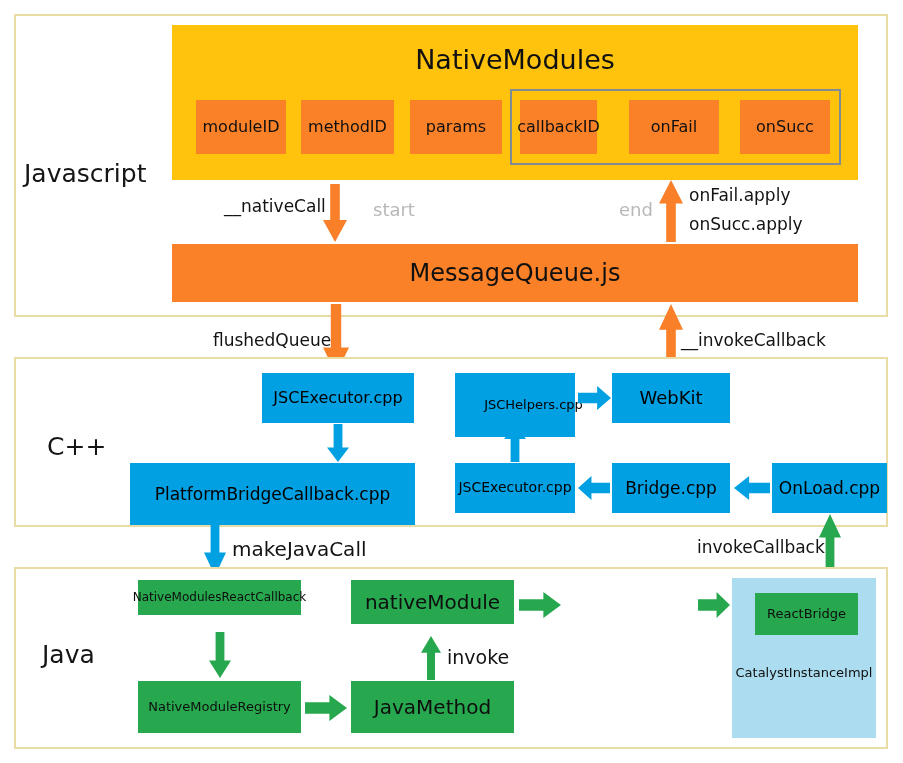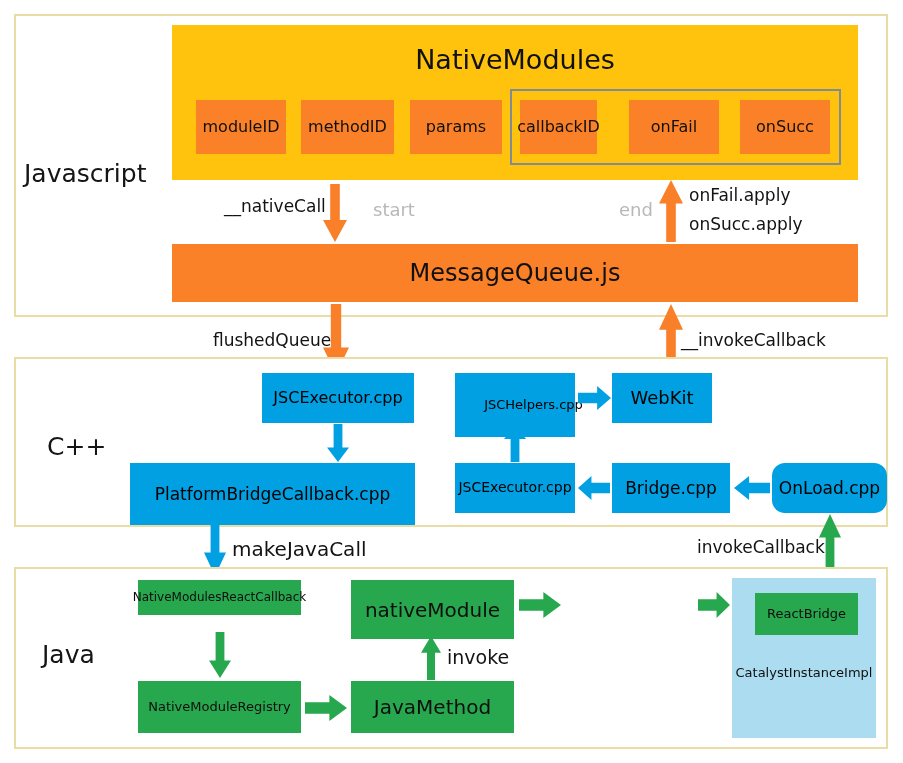--- a/index.html
+++ b/index.html
@@ -98,33 +98,33 @@
   }
 
   
   .cpp-box {
     background: #00a0e3;
     color: #000000;
   }
   #box-jscexecutor-top { left: 262px; top: 373px; width: 152px; height: 50px; font-size: 16px; }
   #box-platformbridge  { left: 130px; top: 463px; width: 285px; height: 62px; font-size: 17px; }
   #box-jschelpers      { left: 455px; top: 373px; width: 120px; height: 64px; font-size: 13px; padding-left: 37px; }
-  #box-webkit          { left: 612px; top: 373px; width: 100px; height: 50px; font-size: 18px; }
+  #box-webkit          { left: 612px; top: 373px; width: 118px; height: 50px; font-size: 18px; }
   #box-jscexecutor-bot { left: 455px; top: 463px; width: 120px; height: 50px; font-size: 14px; }
   #box-bridge          { left: 612px; top: 463px; width: 118px; height: 50px; font-size: 17px; }
-  #box-onload          { left: 772px; top: 463px; width: 115px; height: 50px; font-size: 17px; border-radius: 13px; }
+  #box-onload          { left: 772px; top: 463px; width: 115px; height: 50px; font-size: 17px; }
 
   
   .java-box {
     background: #27a84e;
     color: #0e0e0e;
   }
   #box-nmreactcallback { left: 138px; top: 580px; width: 163px; height: 35px; font-size: 12px; }
   #box-nmregistry      { left: 138px; top: 681px; width: 163px; height: 52px; font-size: 13px; }
-  #box-nativemodule    { left: 351px; top: 580px; width: 163px; height: 59px; font-size: 20px; }
+  #box-nativemodule    { left: 351px; top: 580px; width: 163px; height: 44px; font-size: 20px; }
   #box-javamethod      { left: 351px; top: 681px; width: 163px; height: 52px; font-size: 20px; }
   #box-callbackimpl    { left: 566px; top: 580px; width: 128px; height: 50px; font-size: 16px; }
   #catalyst-panel {
     position: absolute;
     left: 732px; top: 578px; width: 144px; height: 160px;
     background: #abdcef;
     box-sizing: border-box;
   }
   #box-reactbridge  { left: 755px; top: 593px; width: 103px; height: 42px; font-size: 13px; }
   #catalyst-caption {

